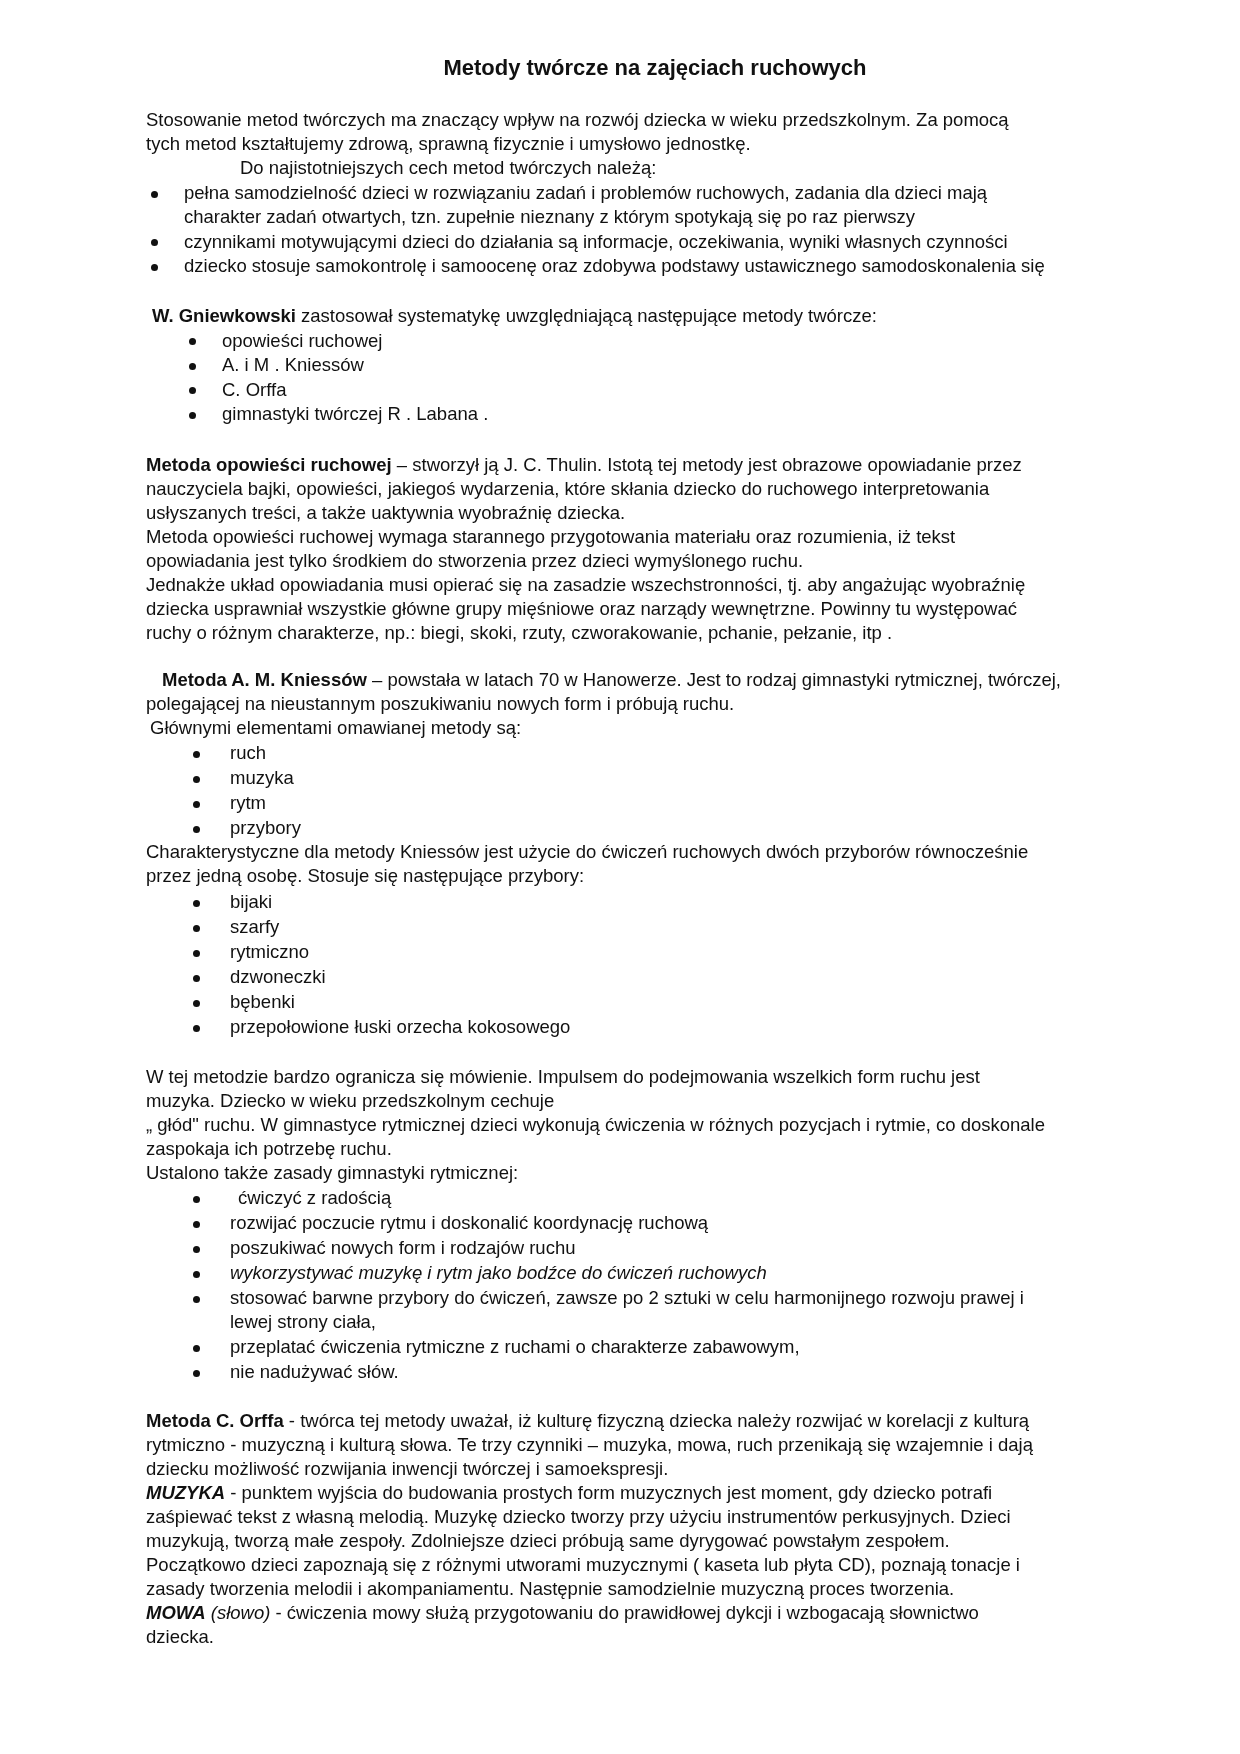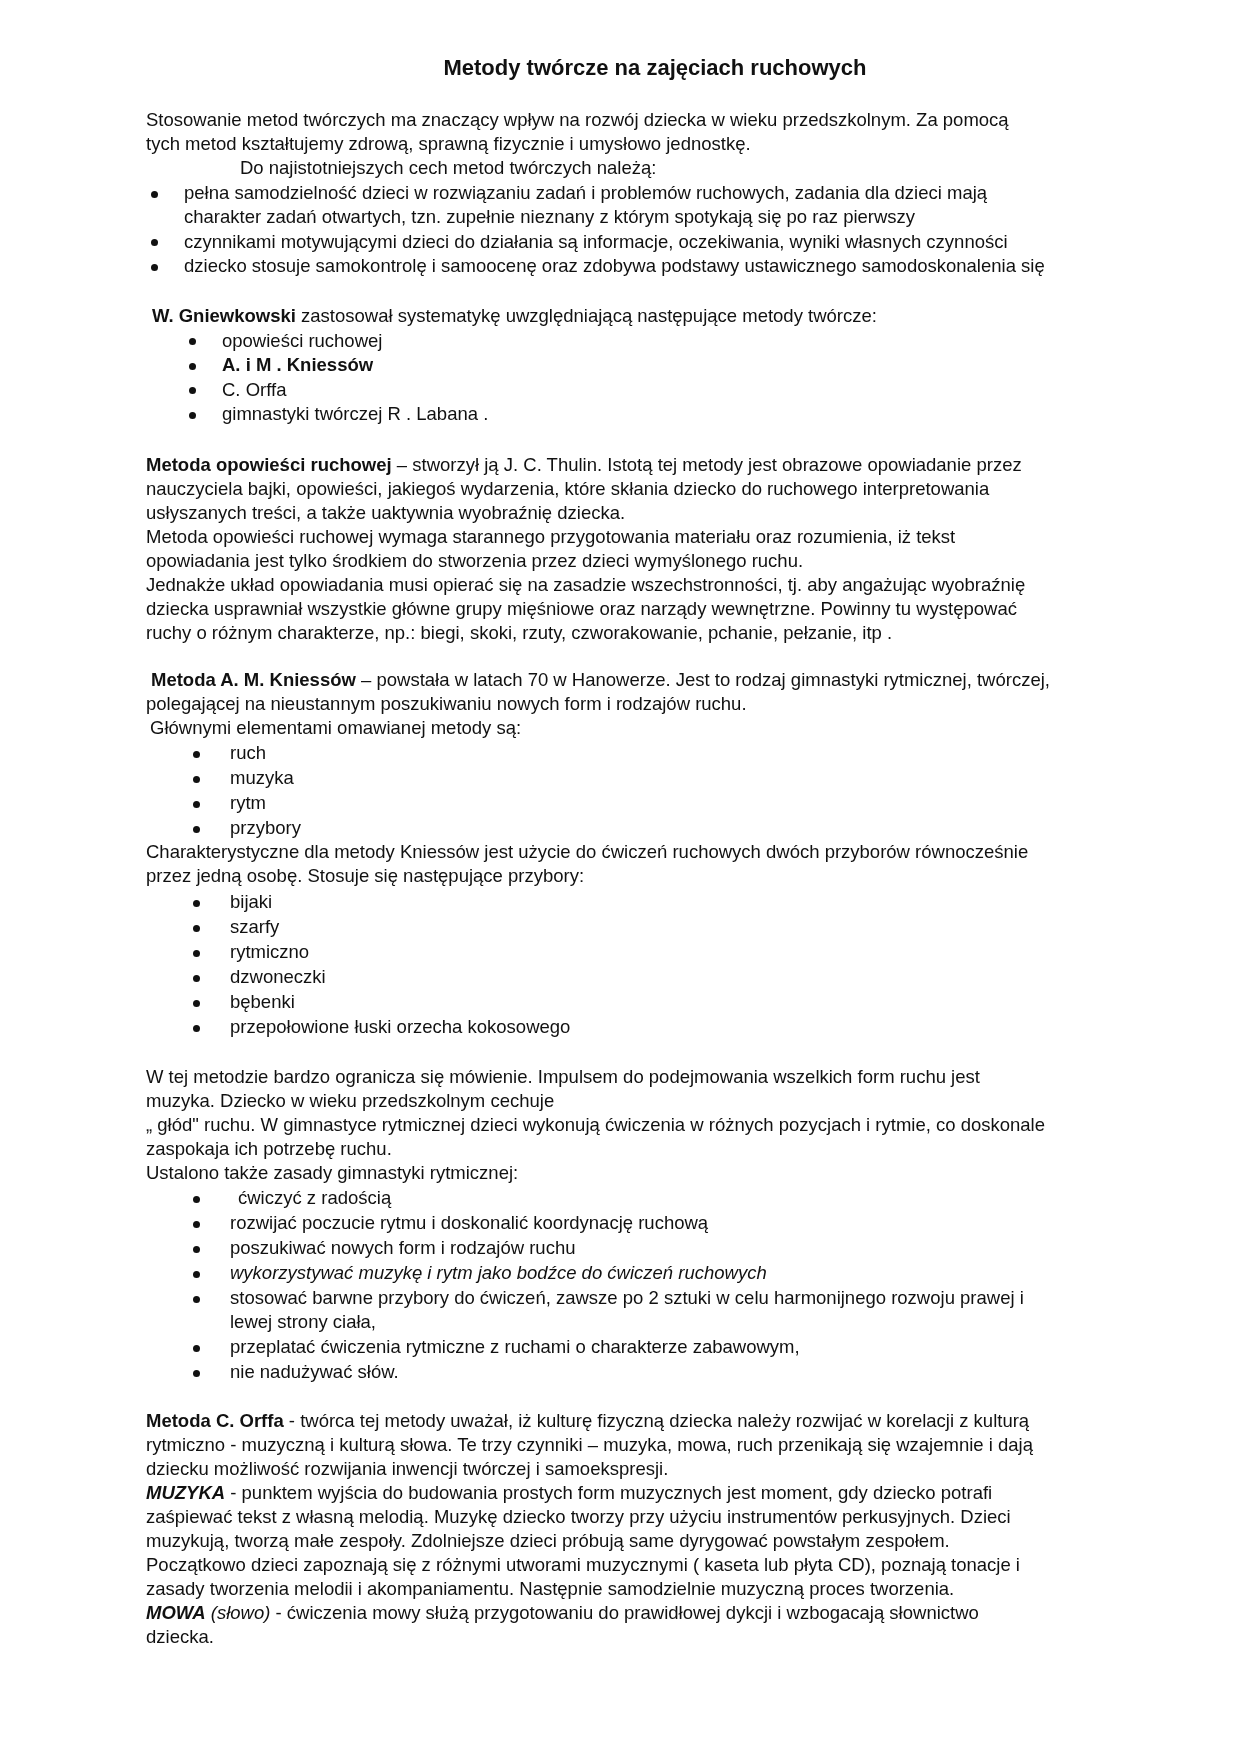--- a/index.html
+++ b/index.html
@@ -42,41 +42,41 @@
   <div class="line" style="left:184px;top:230px;">czynnikami motywującymi dzieci do działania są informacje, oczekiwania, wyniki własnych czynności</div>
   <span class="bullet" style="left:151px;top:264px;"></span>
   <div class="line" style="left:184px;top:254px;">dziecko stosuje samokontrolę i samoocenę oraz zdobywa podstawy ustawicznego samodoskonalenia się</div>
 
   <div class="line" style="left:152px;top:304px;">
     <span class="b">W. Gniewkowski</span><span> zastosował systematykę uwzględniającą następujące metody twórcze:</span>
   </div>
   <span class="bullet" style="left:189px;top:338px;"></span>
   <div class="line" style="left:222px;top:329px;">opowieści ruchowej</div>
   <span class="bullet" style="left:189px;top:363px;"></span>
-  <div class="line" style="left:222px;top:353px;font-weight:bold;">A. i M . Kniessów</div>
+  <div class="line" style="left:222px;top:353px;">A. i M . Kniessów</div>
   <span class="bullet" style="left:189px;top:387px;"></span>
   <div class="line" style="left:222px;top:378px;">C. Orffa</div>
   <span class="bullet" style="left:189px;top:412px;"></span>
   <div class="line" style="left:222px;top:402px;">gimnastyki twórczej R . Labana .</div>
 
   <div class="line" style="left:146px;top:453px;">
     <span class="b">Metoda opowieści ruchowej</span><span> – stworzył ją J. C. Thulin. Istotą tej metody jest obrazowe opowiadanie przez</span>
   </div>
   <div class="line" style="left:146px;top:477px;">nauczyciela bajki, opowieści, jakiegoś wydarzenia, które skłania dziecko do ruchowego interpretowania</div>
   <div class="line" style="left:146px;top:501px;">usłyszanych treści, a także uaktywnia wyobraźnię dziecka.</div>
   <div class="line" style="left:146px;top:525px;">Metoda opowieści ruchowej wymaga starannego przygotowania materiału oraz rozumienia, iż tekst</div>
   <div class="line" style="left:146px;top:549px;">opowiadania jest tylko środkiem do stworzenia przez dzieci wymyślonego ruchu.</div>
   <div class="line" style="left:146px;top:573px;">Jednakże układ opowiadania musi opierać się na zasadzie wszechstronności, tj. aby angażując wyobraźnię</div>
   <div class="line" style="left:146px;top:597px;">dziecka usprawniał wszystkie główne grupy mięśniowe oraz narządy wewnętrzne. Powinny tu występować</div>
   <div class="line" style="left:146px;top:621px;">ruchy o różnym charakterze, np.: biegi, skoki, rzuty, czworakowanie, pchanie, pełzanie, itp .</div>
 
-  <div class="line" style="left:151px;top:668px;">
+  <div class="line" style="left:162px;top:668px;">
     <span class="b">Metoda A. M. Kniessów</span><span> – powstała w latach 70 w Hanowerze. Jest to rodzaj gimnastyki rytmicznej, twórczej,</span>
   </div>
-  <div class="line" style="left:146px;top:692px;">polegającej na nieustannym poszukiwaniu nowych form i rodzajów ruchu.</div>
+  <div class="line" style="left:146px;top:692px;">polegającej na nieustannym poszukiwaniu nowych form i próbują ruchu.</div>
   <div class="line" style="left:150px;top:716px;">Głównymi elementami omawianej metody są:</div>
 
   <span class="bullet" style="left:193px;top:751px;"></span>
   <div class="line" style="left:230px;top:741px;">ruch</div>
   <span class="bullet" style="left:193px;top:776px;"></span>
   <div class="line" style="left:230px;top:766px;">muzyka</div>
   <span class="bullet" style="left:193px;top:801px;"></span>
   <div class="line" style="left:230px;top:791px;">rytm</div>
   <span class="bullet" style="left:193px;top:826px;"></span>
   <div class="line" style="left:230px;top:816px;">przybory</div>

